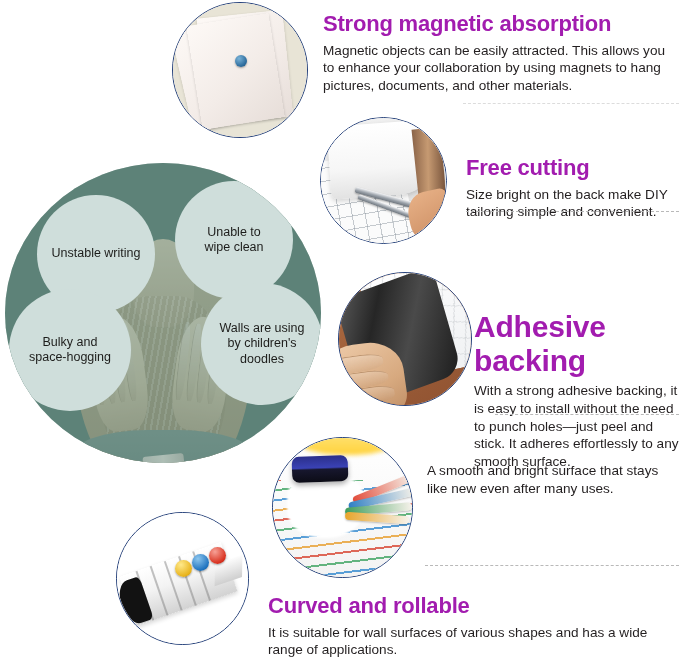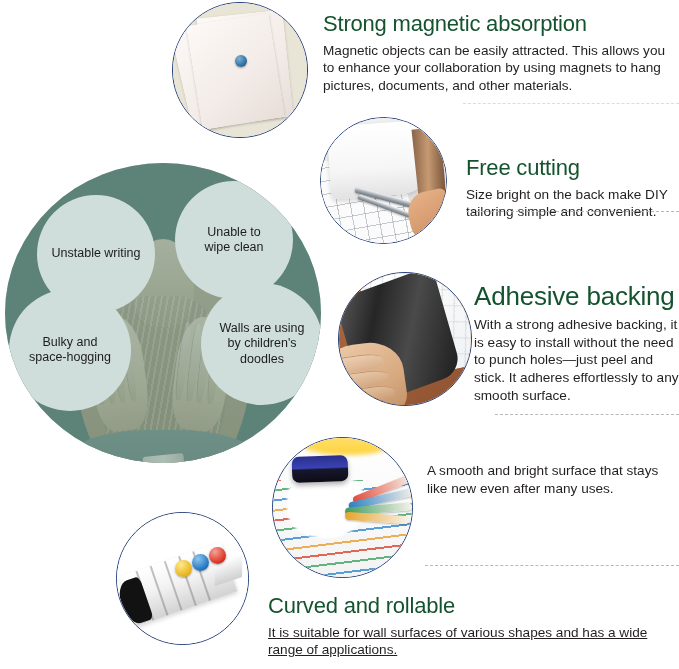--- a/index.html
+++ b/index.html
@@ -19,22 +19,22 @@
     border-radius:50%;
     overflow:hidden;
     border:1.5px solid #24407a;
     background:#f2f2f2;
   }
   .photo-inner { position:absolute; inset:0; }
 
   
   .block { position:absolute; }
   .heading {
-    color:#14532d;
-    font-weight:normal;
+    color:#a21caf;
+    font-weight:bold;
     line-height:1.12;
     letter-spacing:-0.2px;
     margin:0 0 5px 0;
   }
   .body-text {
     color:#231f20;
     line-height:1.3;
     margin:0;
   }
   .divider {
@@ -385,21 +385,21 @@
       <div class="adh-dark"></div>
       <div class="adh-hand">
         <div class="adh-finger" style="left:8%; top:14%;"></div>
         <div class="adh-finger" style="left:12%; top:36%;"></div>
         <div class="adh-finger" style="left:16%; top:58%;"></div>
       </div>
     </div>
   </div>
 
   <div class="block" style="left:474px; top:282px; width:205px;">
-    <h2 class="heading" style="font-size:26px;">Adhesive backing</h2>
+    <h2 class="heading" style="font-size:30px;margin-top:28px;">Adhesive backing</h2>
     <p class="body-text" style="font-size:13.6px;">With a strong adhesive backing, it is easy to install without the need to punch holes—just peel and stick. It adheres effortlessly to any smooth surface.</p>
   </div>
   <div class="divider" style="left:495px; top:414px; width:184px;"></div>
 
   <div class="photo-circle" style="left:272px; top:437px; width:141px; height:141px;">
     <div class="photo-inner">
       <div class="ph4-bg"></div>
       <div class="yellow-swipe"></div>
       <div class="colored-lines"></div>
       <div class="wiped"></div>
@@ -429,16 +429,16 @@
       <div class="roll-tail"></div>
       <div class="roll-mouth"></div>
       <div class="mag-btn y"></div>
       <div class="mag-btn b"></div>
       <div class="mag-btn r"></div>
     </div>
   </div>
 
   <div class="block" style="left:268px; top:594px; width:400px;">
     <h2 class="heading" style="font-size:22px;">Curved and rollable</h2>
-    <p class="body-text" style="font-size:13.6px;text-decoration:underline;">It is suitable for wall surfaces of various shapes and has a wide range of applications.</p>
+    <p class="body-text" style="font-size:13.6px;">It is suitable for wall surfaces of various shapes and has a wide range of applications.</p>
   </div>
 
 </div>
 
 </body></html>

